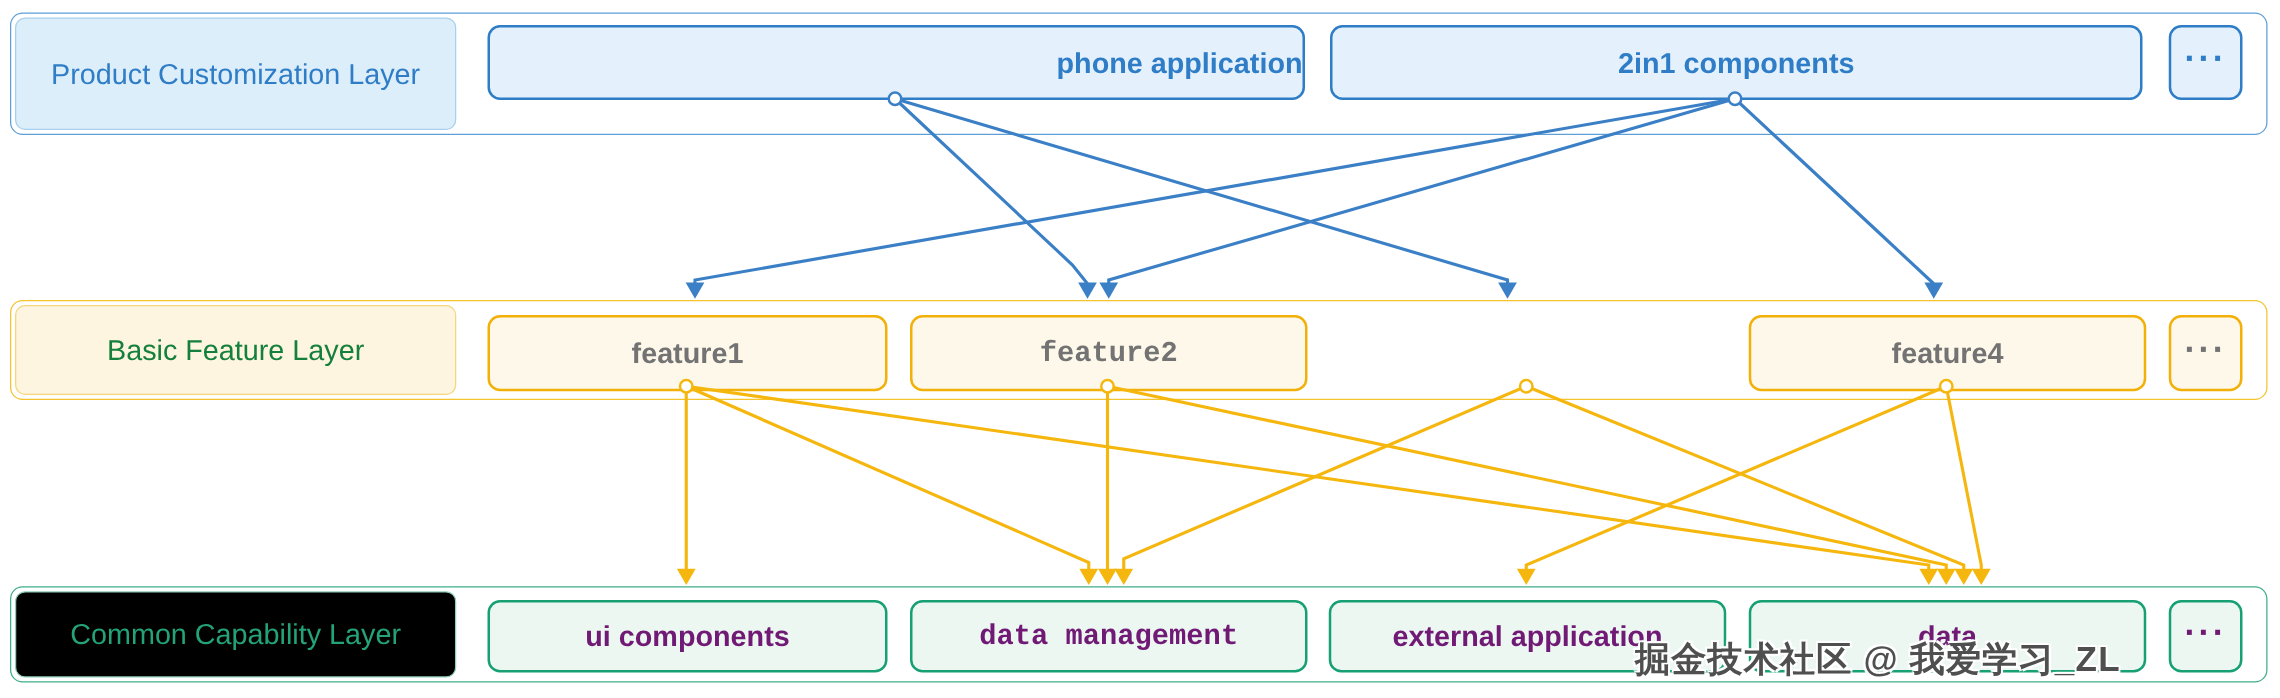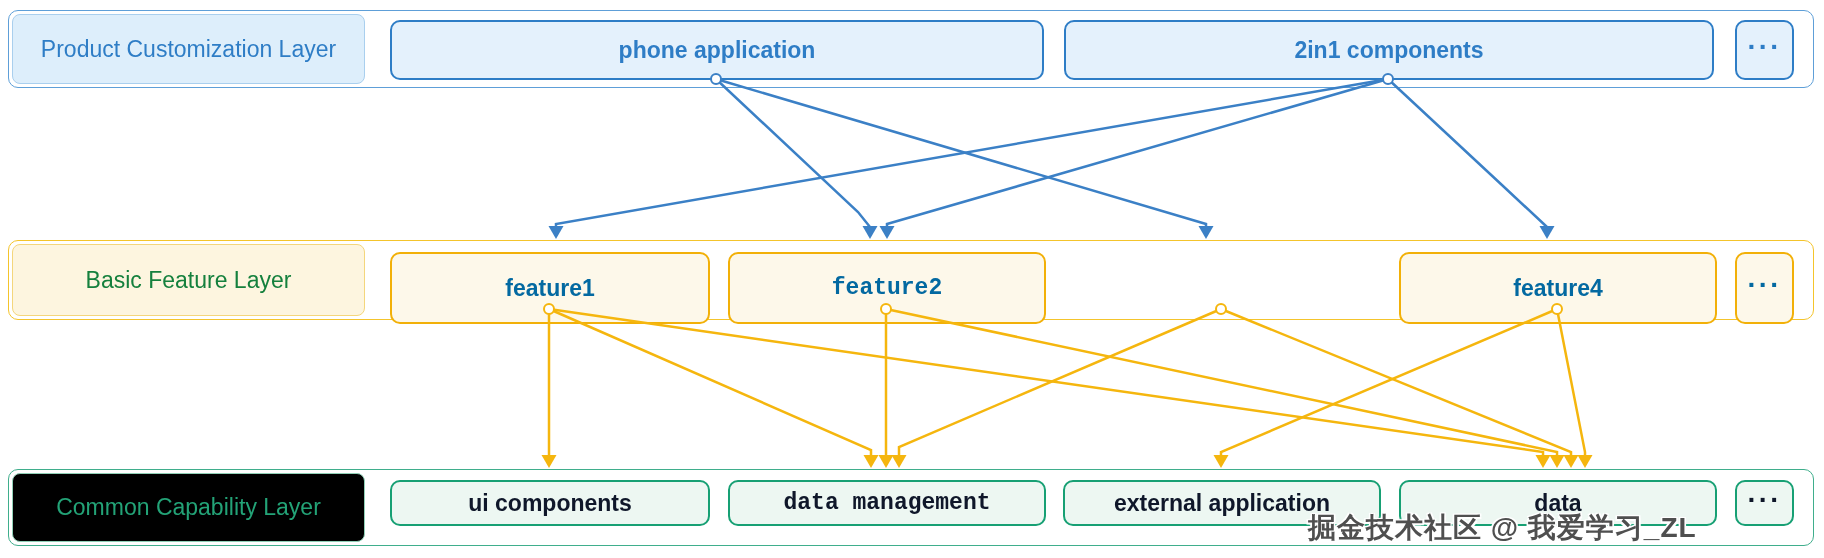--- a/index.html
+++ b/index.html
@@ -2,44 +2,44 @@
 <html><head>
 <meta charset="utf-8">
 <style>
   html,body{margin:0;padding:0;background:#ffffff;}
   *{box-sizing:border-box;}
   #stage{
     position:relative;width:1824px;height:558px;background:#ffffff;overflow:hidden;
     font-family:"Liberation Sans","DejaVu Sans",sans-serif;
   }
   .layer{position:absolute;left:8px;width:1806px;background:#ffffff;border-radius:10px;}
-  #layer-product{top:10px;height:78px;border:1.5px solid #5e9fd8;}
+  #layer-product{top:10px;height:98px;border:1.5px solid #5e9fd8;}
   #layer-feature{top:240px;height:80px;border:1.5px solid #f4c42c;}
   #layer-common{top:469px;height:77px;border:1.5px solid #3fae8c;}
 
   .label-box{
     position:absolute;left:3px;top:3px;bottom:3px;width:353px;border-radius:8px;
     display:flex;align-items:center;justify-content:center;font-size:23px;font-weight:400;
   }
   #layer-product .label-box{background:#ddeefb;border:1px solid #a9cfee;color:#2e7dc6;}
   #layer-feature .label-box{background:#fdf5df;border:1px solid #f4d67c;color:#15803d;}
   #layer-common .label-box{background:#000000;border:1px solid #90d0b7;color:#23a377;}
 
   .box{
     position:absolute;display:flex;align-items:center;justify-content:center;
     font-weight:bold;font-size:23px;border-radius:10px;border:2.5px solid;
   }
   #layer-product .box{top:9px;height:60px;background:#e4f1fc;border-color:#2e7dc6;color:#2e7dc6;}
-  #layer-feature .box{top:11px;height:72px;background:#fdf8ea;border-color:#f2b008;color:#0369a1;}
-  #layer-common  .box{top:10px;height:46px;background:#edf7f2;border-color:#17a074;color:#0f172a;}
+  #layer-feature .box{top:11px;height:61px;background:#fdf8ea;border-color:#f2b008;color:#737373;}
+  #layer-common  .box{top:10px;height:58px;background:#edf7f2;border-color:#17a074;color:#701a75;}
 
   .box.dots{font-size:28px;letter-spacing:2px;font-weight:900;padding-bottom:6px;}
 
   
-  .b-phone{left:381px;width:654px;}
+  .b-phone{left:381px;width:654px;justify-content:flex-end;}
   .b-2in1{left:1055px;width:650px;}
   
   .col1{left:381px;width:320px;}
   .col2{left:719px;width:318px;font-family:Liberation Mono, monospace;}
   .col3{left:1054px;width:318px;}
   .col4{left:1390px;width:318px;}
   .col-dots{left:1726px;width:59px;}
 
   #edges{position:absolute;left:0;top:0;width:1824px;height:558px;pointer-events:none;}
 

